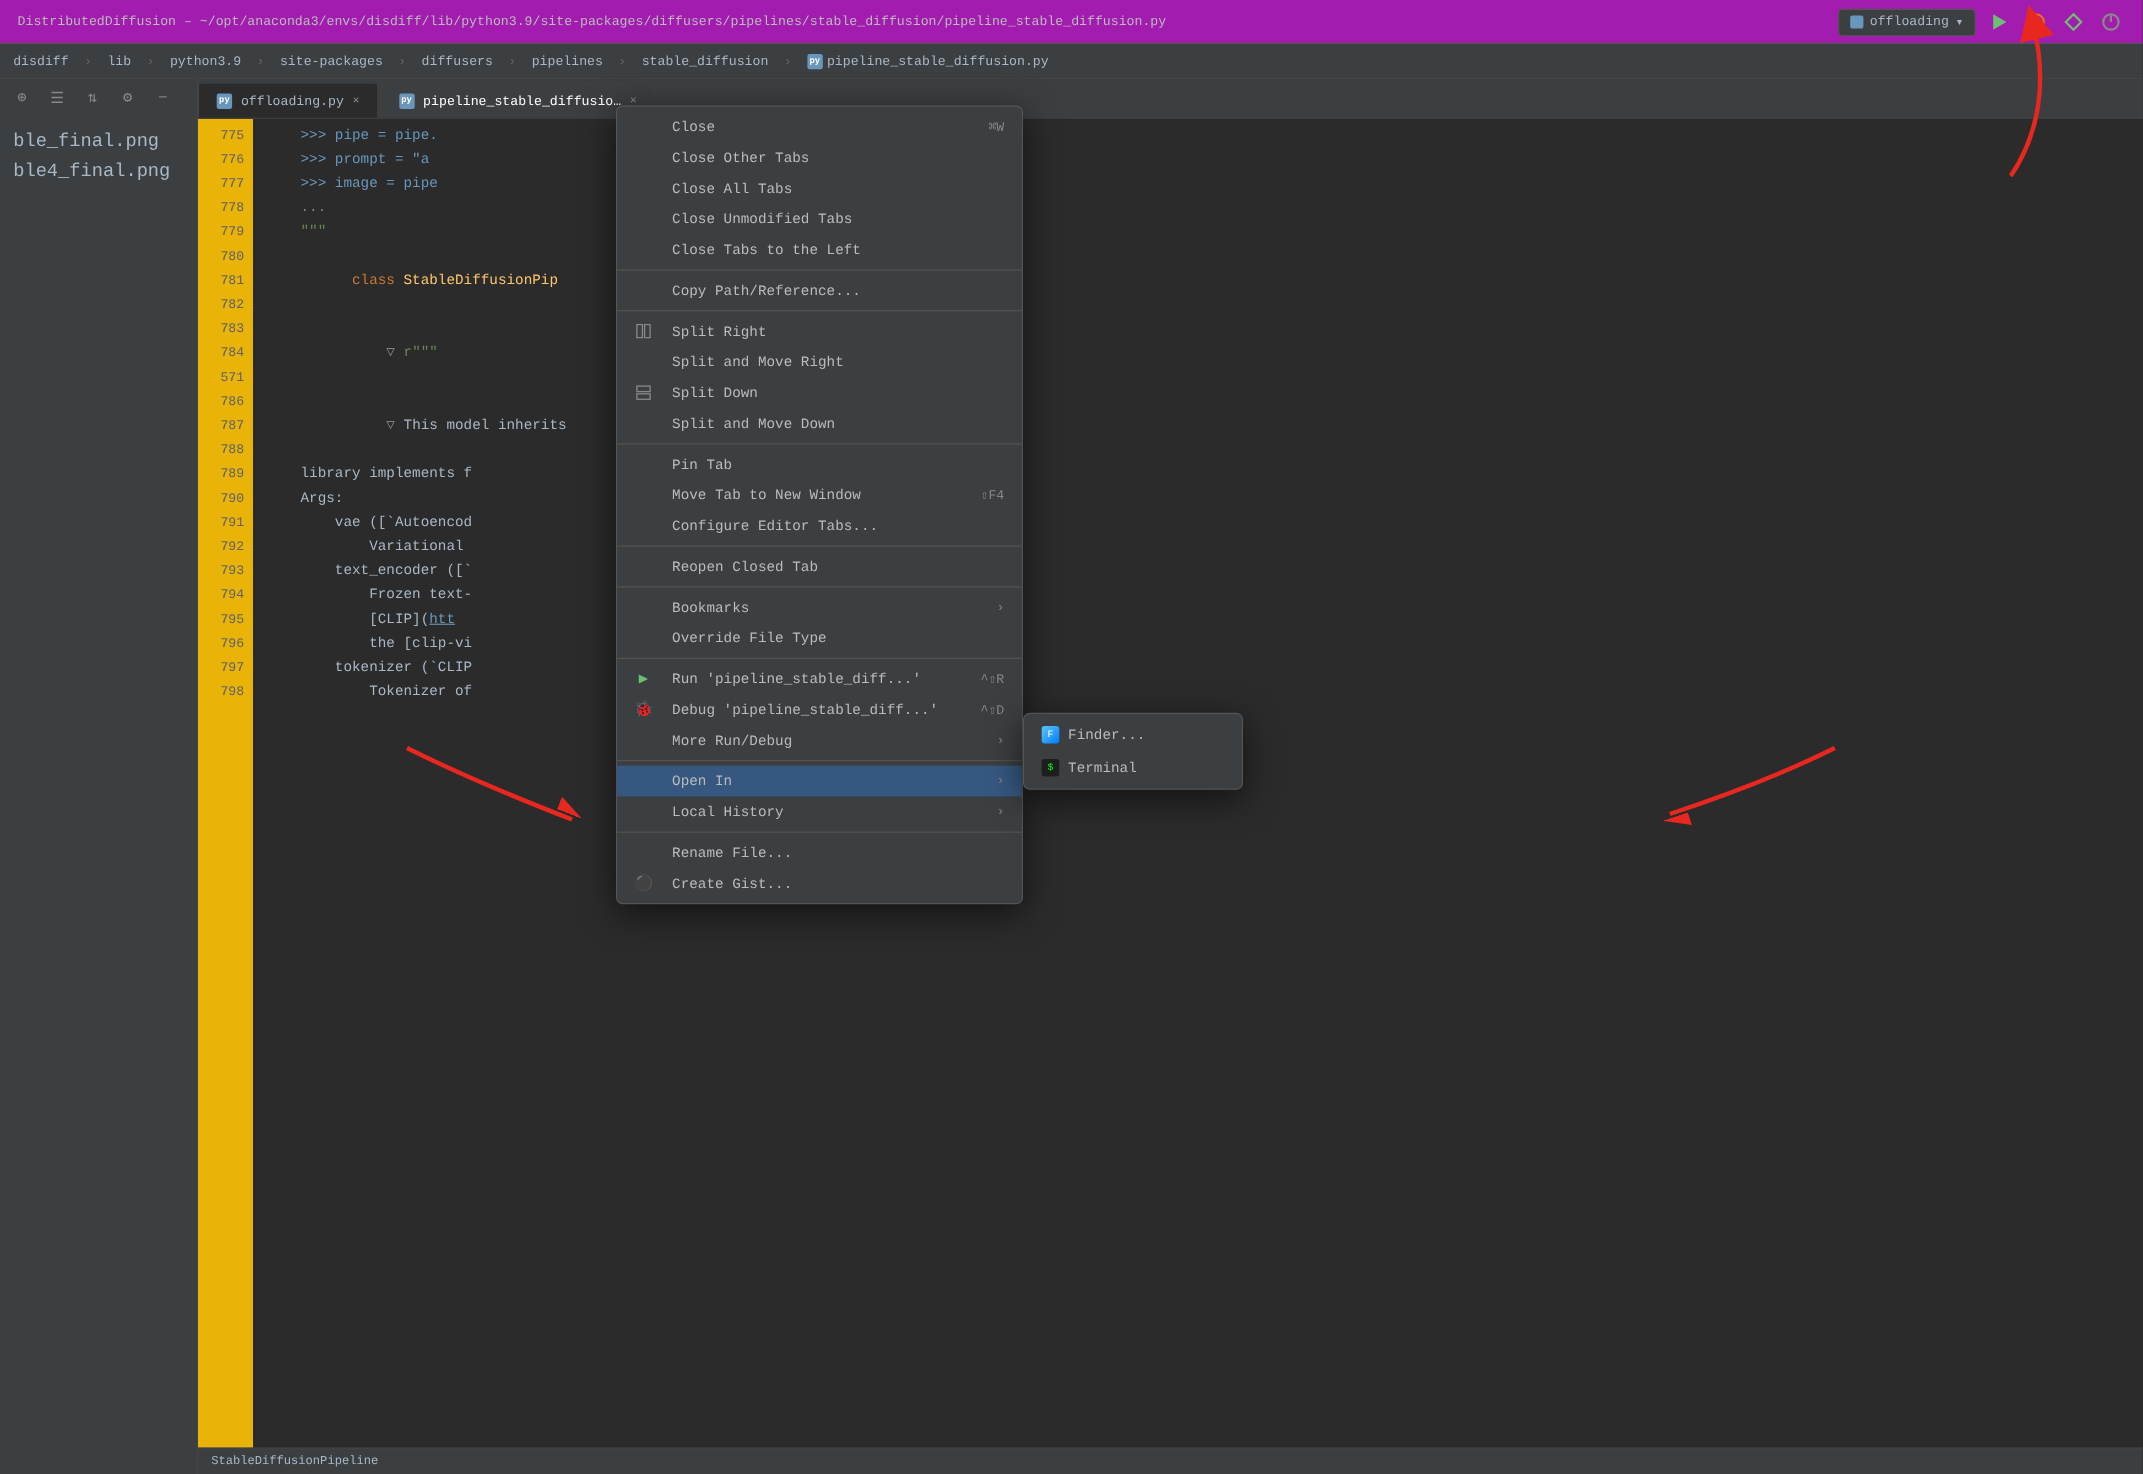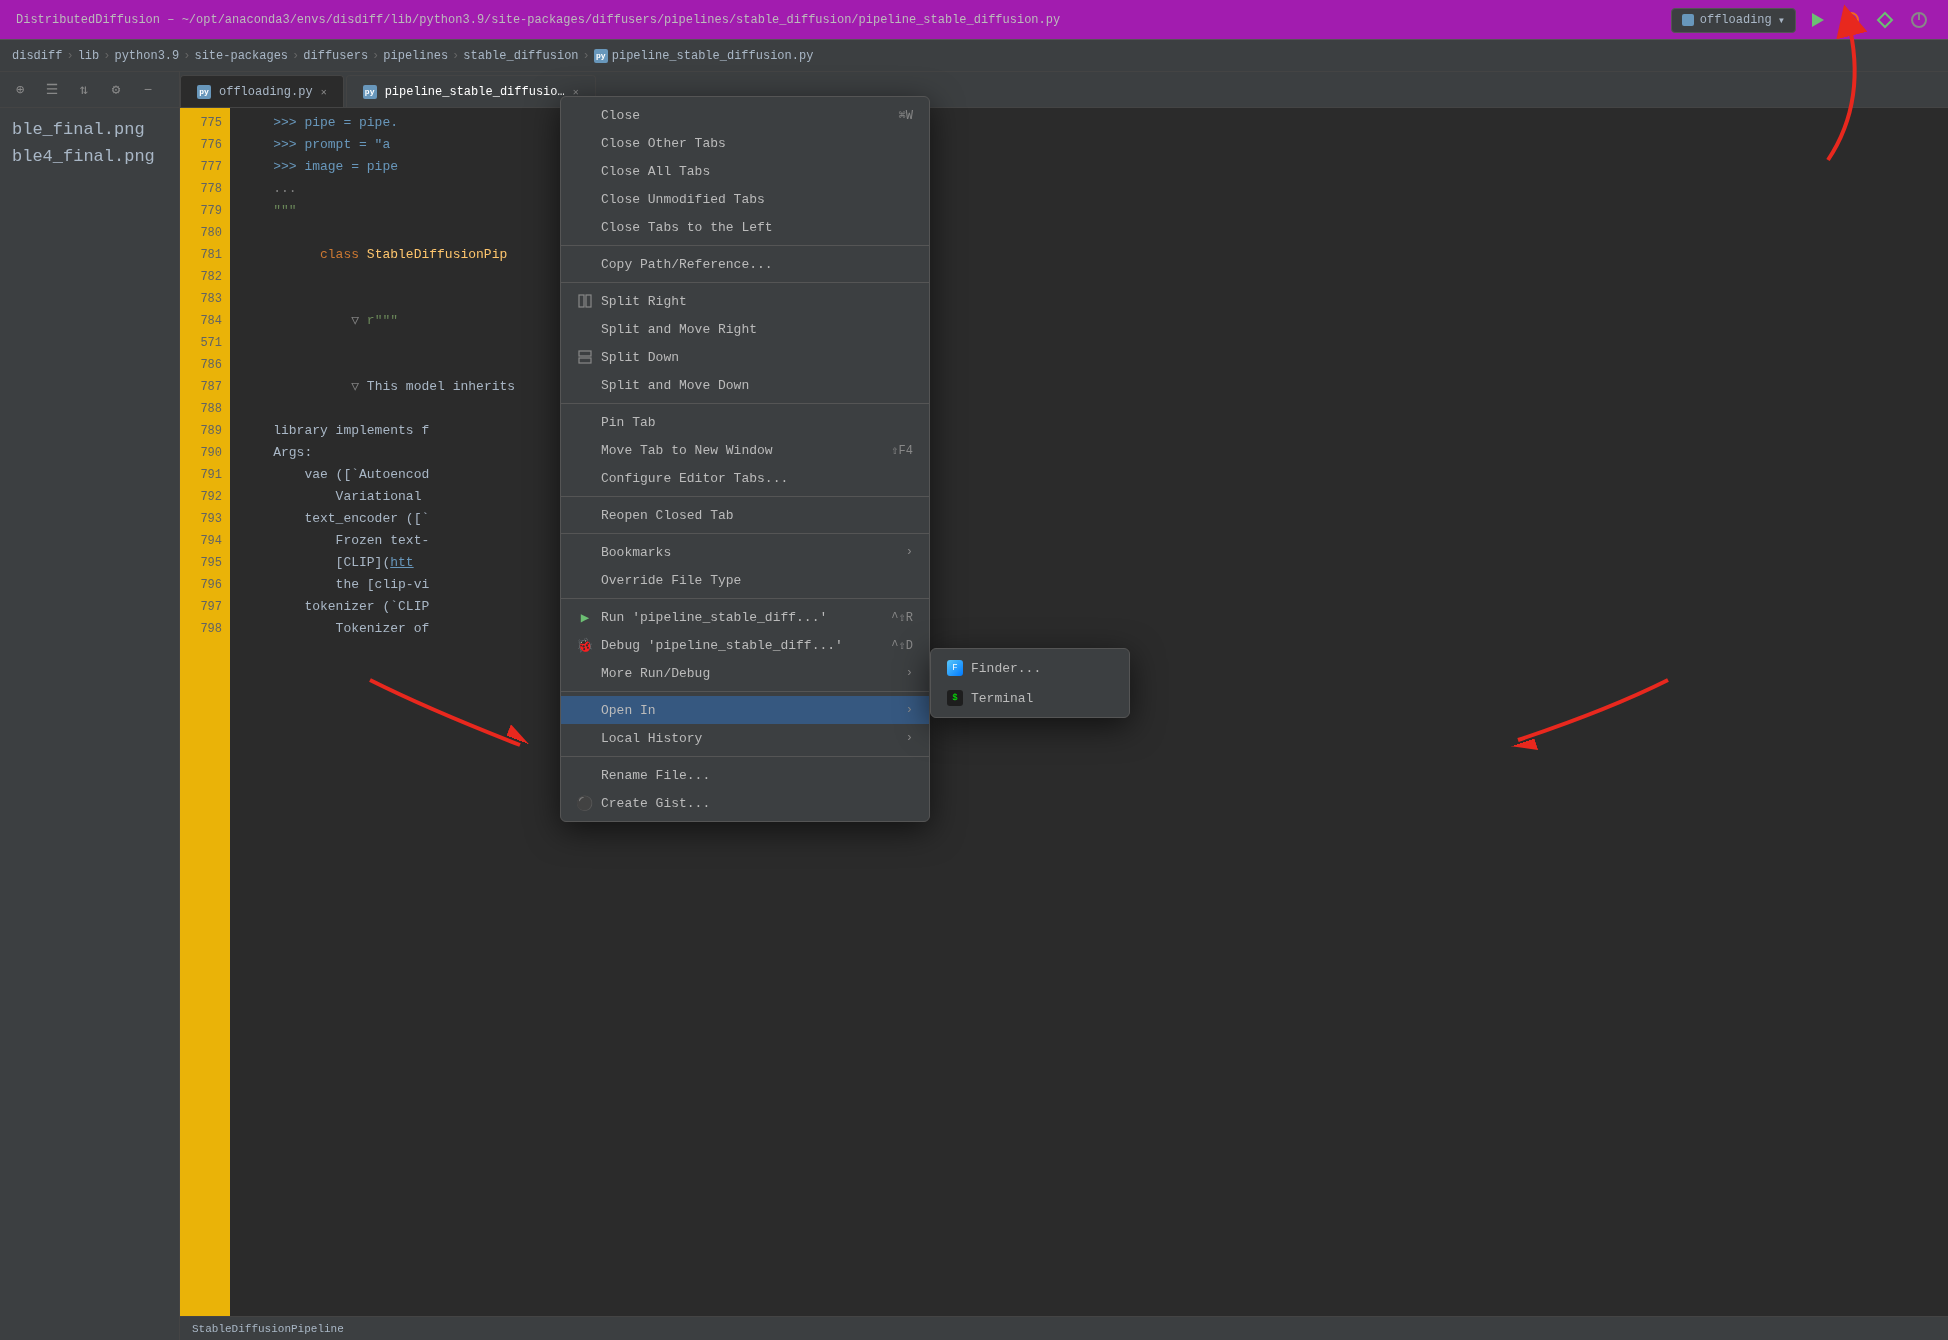--- a/index.html
+++ b/index.html
@@ -31,21 +31,21 @@
     }
 
     
     #breadcrumb-bar {
       background: #3c3f41;
       height: 32px;
       display: flex;
       align-items: center;
       padding: 0 12px;
       border-bottom: 1px solid #444;
-      gap: 4px;
+      gap: 14px;
     }
     .breadcrumb-item {
       color: #a9b7c6;
       font-size: 12px;
     }
     .breadcrumb-sep {
       color: #666;
       font-size: 12px;
     }
     .breadcrumb-file {
@@ -252,21 +252,21 @@
     }
     .menu-item:hover, .menu-item.highlighted {
       background: #4c5867;
     }
     .menu-item.highlighted {
       background: #365880;
     }
     .menu-item-left {
       display: flex;
       align-items: center;
-      gap: 8px;
+      gap: 18px;
     }
     .menu-item-icon {
       width: 16px;
       height: 16px;
       display: flex;
       align-items: center;
       justify-content: center;
       flex-shrink: 0;
     }
     .menu-shortcut {

